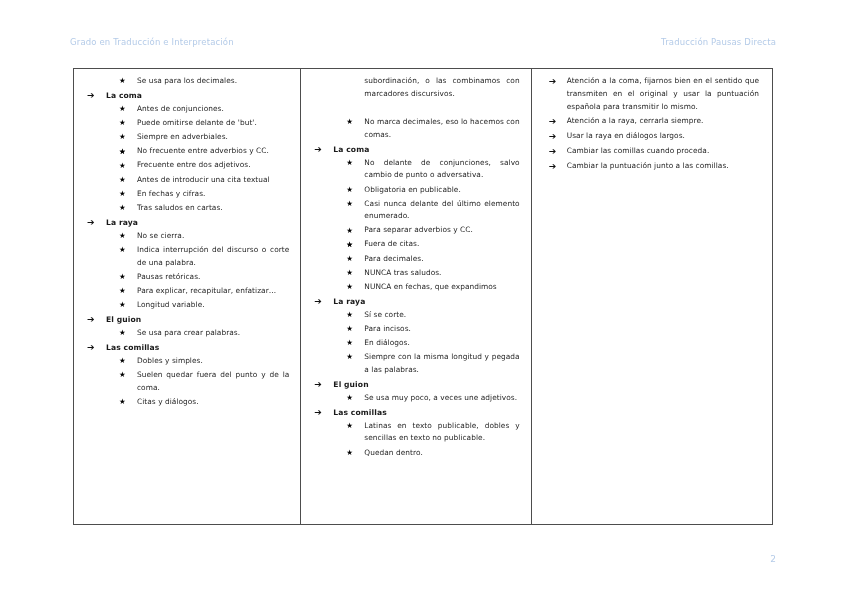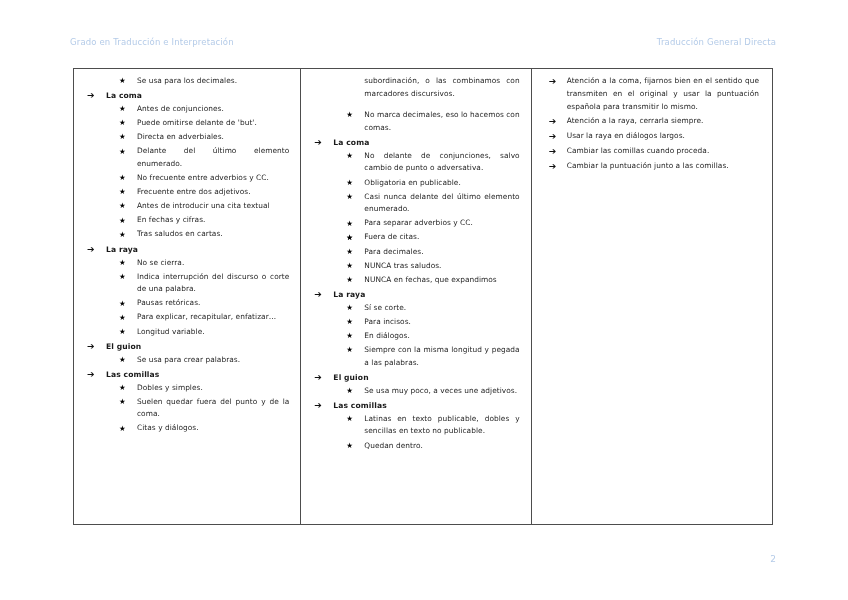--- a/index.html
+++ b/index.html
@@ -135,21 +135,21 @@
 
   
   .cont-line {
     position: relative;
     padding-left: 56px;
     padding-right: 4px;
     font-size: 7.4px;
     line-height: 12.6px;
     color: #1f1f1f;
     text-align: justify;
-    margin-bottom: 9px;
+    margin-bottom: 16px;
     letter-spacing: 0.05px;
   }
 
   
   .arrow-list {
     list-style: none;
     margin: 0;
     padding: 0;
   }
   .arrow-list > li {
@@ -180,21 +180,21 @@
     font-family: "DejaVu Sans", sans-serif;
   }
 </style>
 </head>
 <body>
 
 <div class="page">
 
   <div class="doc-header">
     <span>Grado en Traducción e Interpretación</span>
-    <span class="header-right">Traducción General Directa</span>
+    <span class="header-right">Traducción Pausas Directa</span>
   </div>
 
   <div class="notes-table">
 
     <div class="col col-1">
       <ul class="lvl1">
 
         <li>
           <ul class="lvl2">
             <li>
@@ -213,25 +213,24 @@
             <li>
               <span class="star-icon">★</span>
               <span>Antes de conjunciones.</span>
             </li>
             <li>
               <span class="star-icon">★</span>
               <span>Puede omitirse delante de 'but'.</span>
             </li>
             <li>
               <span class="star-icon">★</span>
-              <span>Directa en adverbiales.</span>
-            </li>
-            <li>
-              <span class="star-icon">★</span>
-              <span>Delante del último elemento enumerado.</span>
+              <span>Siempre en adverbiales.</span>
+            </li>
+            <li>
+              <span class="star-icon">★</span>
             </li>
             <li>
               <span class="star-icon">★</span>
               <span>No frecuente entre adverbios y CC.</span>
             </li>
             <li>
               <span class="star-icon">★</span>
               <span>Frecuente entre dos adjetivos.</span>
             </li>
             <li>

